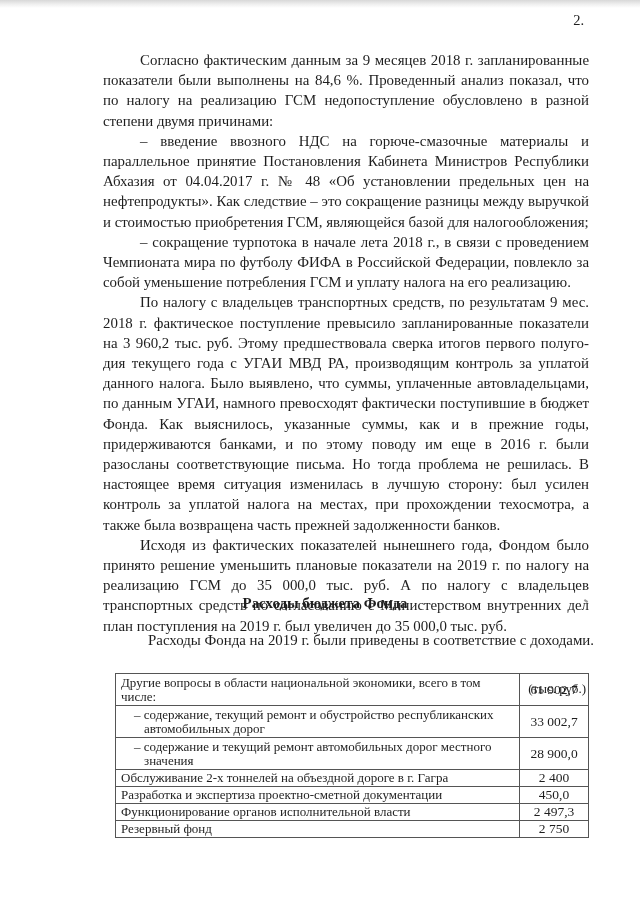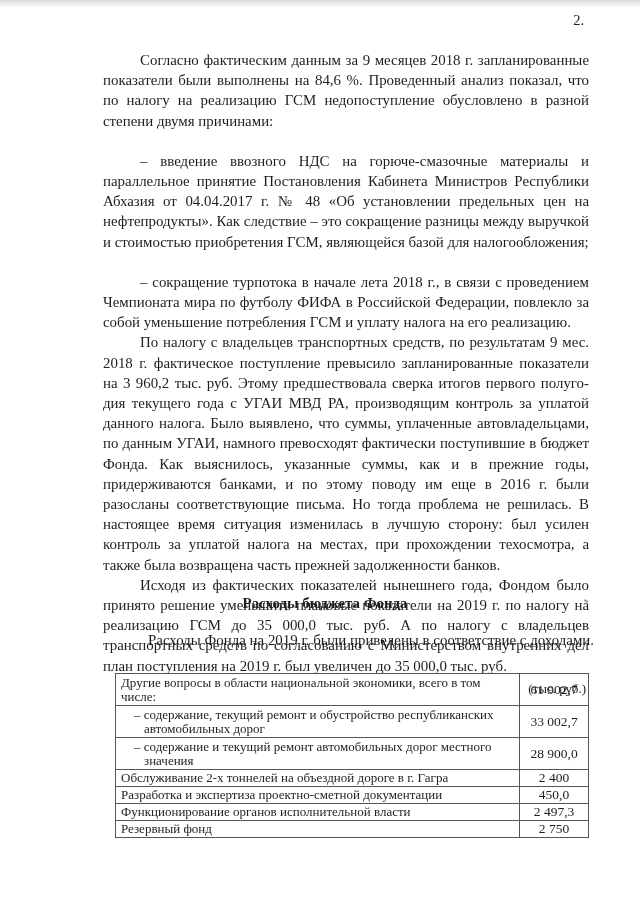--- a/index.html
+++ b/index.html
@@ -35,21 +35,20 @@
       font-size: 14.9px;
       line-height: 20.2px;
     }
     .body-text p {
       margin: 0;
       text-align: justify;
       text-indent: 37px;
     }
     .body-text p.list-item {
       text-indent: 37px;
-      margin-top: 20px;
     }
     .section-heading {
       position: absolute;
       top: 595px;
       left: 0;
       width: 640px;
       text-align: center;
       font-weight: bold;
       font-size: 14.9px;
       padding-left: 10px;

